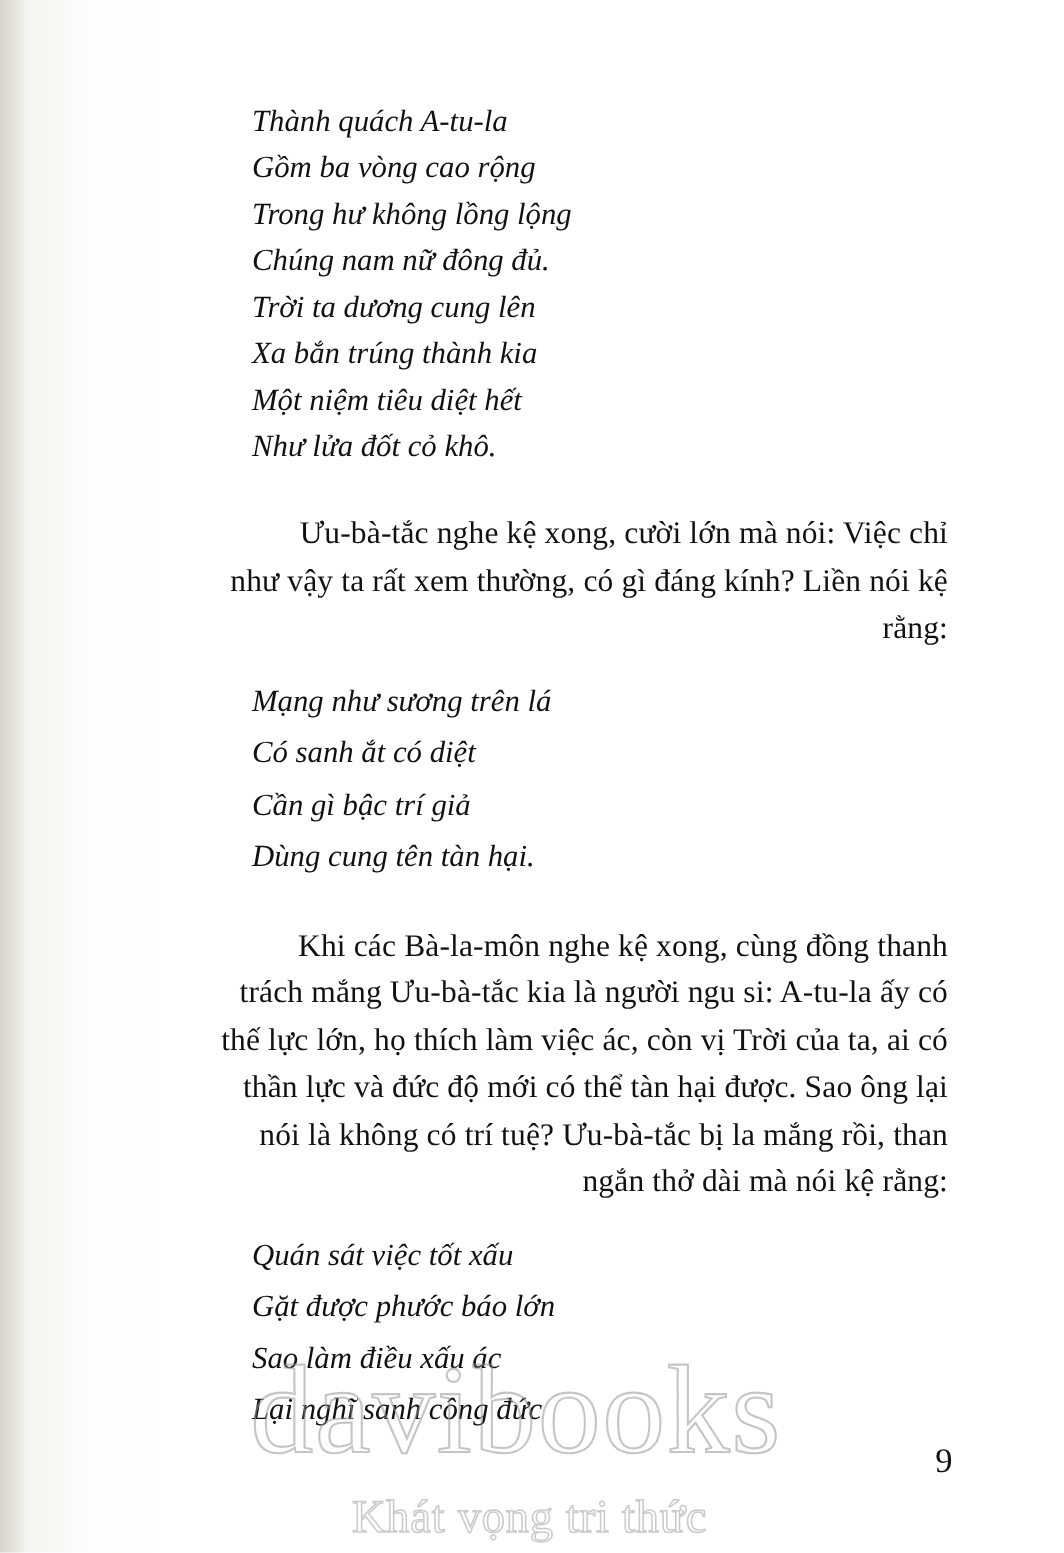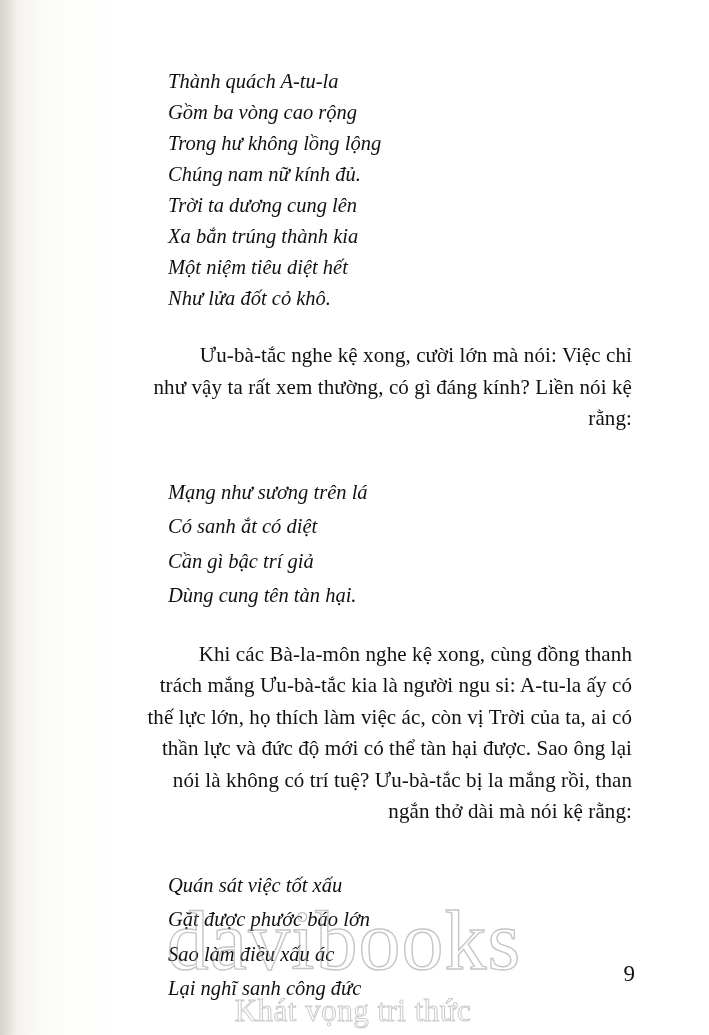--- a/index.html
+++ b/index.html
@@ -40,21 +40,20 @@
 
   
   .verse {
     font-style: italic;
     font-size: 20.5px;
     line-height: 31px;
     margin: 0 0 0 24px;
   }
   .verse.v-wide {
     line-height: 34.5px;
-    margin-top: 24px;
   }
   .verse div {
     white-space: pre;
   }
 
   
   .prose {
     font-size: 21px;
     line-height: 31.5px;
     text-indent: 30px;
@@ -108,21 +107,21 @@
 
 <div class="page">
   <div class="gutter-shade"></div>
 
   <div class="content">
 
     <div class="verse">
       <div>Thành quách A-tu-la</div>
       <div>Gồm ba vòng cao rộng</div>
       <div>Trong hư không lồng lộng</div>
-      <div>Chúng nam nữ kính đủ.</div>
+      <div>Chúng nam nữ đông đủ.</div>
       <div>Trời ta dương cung lên</div>
       <div>Xa bắn trúng thành kia</div>
       <div>Một niệm tiêu diệt hết</div>
       <div>Như lửa đốt cỏ khô.</div>
     </div>
 
     <div class="gap-a"></div>
 
     <p class="prose">Ưu-bà-tắc nghe kệ xong, cười lớn mà nói: Việc chỉ như vậy ta rất xem thường, có gì đáng kính? Liền nói kệ rằng:</p>
 

